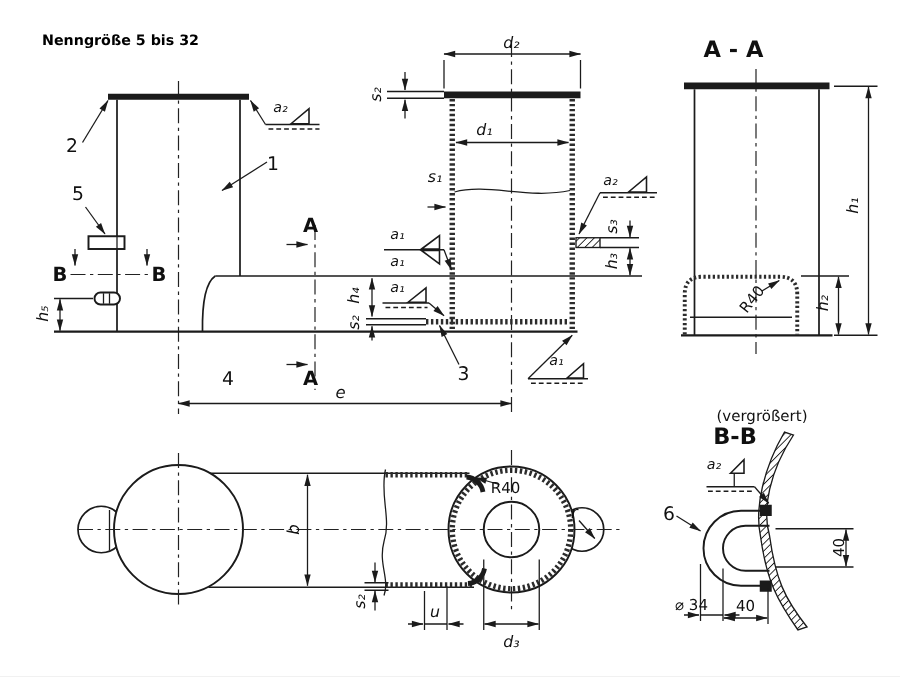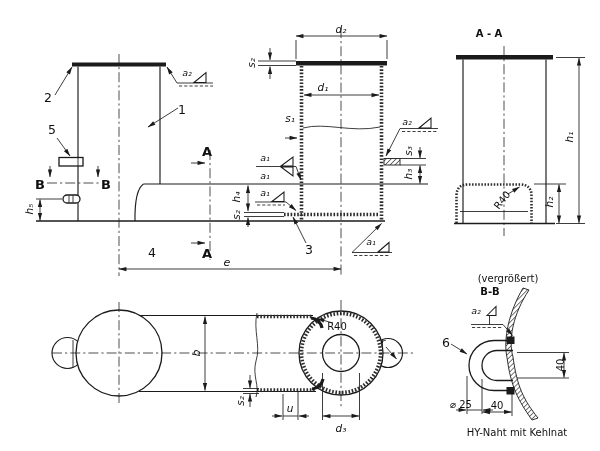--- a/index.html
+++ b/index.html
@@ -23,21 +23,21 @@
   .hat{fill:url(#hatch);stroke:#1b1b1b;stroke-width:0.9;}
   .fil{fill:none;stroke:#1b1b1b;stroke-width:3.2;}
   
   .lb{position:absolute;transform:translate(-50%,-50%);font:italic 10.5px "DejaVu Sans",sans-serif;
       color:#101010;white-space:nowrap;z-index:2;}
   .up{transform:translate(-50%,-50%) rotate(-90deg);}
   .r40aa{transform:translate(-50%,-50%) rotate(-52deg);font-size:10px;}
   .wl{font-size:9.5px;}
   .pn{font-style:normal;font-size:12.5px;}
   .sec{font-style:normal;font-weight:bold;font-size:13px;}
-  .sec2{font-style:normal;font-weight:bold;font-size:10px;}
+  .sec2{font-style:normal;font-weight:bold;font-size:15px;}
   .note{font-style:normal;font-size:10px;font-weight:normal;}
   .cap{font-style:normal;font-size:10px;}
   .hd{position:absolute;font:bold 11.5px "DejaVu Sans",sans-serif;color:#000;white-space:nowrap;z-index:2;}
   .hd2{font-size:9.5px;}
 </style>
 </head>
 <body>
 
 <div id="stage">
 
@@ -200,25 +200,25 @@
     <path class="dim" d="M243,388.5 H259 M243,393.5 H259"></path>
     <path class="dim" d="M250,375 V388" marker-end="url(#arE)"></path>
     <path class="dim" d="M250,407 V394" marker-end="url(#arE)"></path>
 
     <path class="cl" d="M52,353 H413"></path>
     <path class="cl" d="M119,302 V406"></path>
     <path class="cl" d="M341,300 V408"></path>
   </g>
 </svg>
 
+<span class="hd hd2" style="left:28px;top:22px">Nenngröße 5 bis 32</span>
 
 <span class="lb sec2" style="left:489px;top:33px">A - A</span>
 <span class="lb sec2" style="left:490px;top:291px">B-B</span>
 <span class="lb note" style="left:508px;top:278px">(vergrößert)</span>
-<span class="lb cap" style="left:517px;top:432px">HY-Naht mit Kehlnat</span>
 
 <span class="lb pn" style="left:182px;top:109px">1</span>
 <span class="lb pn" style="left:48px;top:97px">2</span>
 <span class="lb pn" style="left:309px;top:249px">3</span>
 <span class="lb pn" style="left:152px;top:252px">4</span>
 <span class="lb pn" style="left:52px;top:129px">5</span>
 <span class="lb pn" style="left:446px;top:342px">6</span>
 
 <span class="lb sec" style="left:207px;top:151px">A</span>
 <span class="lb sec" style="left:207px;top:253px">A</span>
@@ -239,21 +239,21 @@
 <span class="lb up" style="left:408px;top:174px">h₃</span>
 <span class="lb up" style="left:236px;top:197px">h₄</span>
 <span class="lb up" style="left:236px;top:215px">s₂</span>
 <span class="lb up" style="left:29px;top:209px">h₅</span>
 <span class="lb" style="left:227px;top:262px;font-size:11px">e</span>
 <span class="lb up" style="left:569px;top:137px">h₁</span>
 <span class="lb up" style="left:549px;top:202px">h₂</span>
 <span class="lb r40aa" style="left:502px;top:200px;font-style:normal">R40</span>
 <span class="lb wl" style="left:476px;top:310px">a₂</span>
 <span class="lb up" style="left:560px;top:365px;font-style:normal;font-size:10px">40</span>
-<span class="lb" style="left:461px;top:404px;font-style:normal;font-size:10px">⌀ 25</span>
+<span class="lb" style="left:461px;top:404px;font-style:normal;font-size:10px">⌀ 34</span>
 <span class="lb" style="left:497px;top:405px;font-style:normal;font-size:10px">40</span>
 <span class="lb up" style="left:196px;top:353px;font-size:11px">b</span>
 <span class="lb" style="left:337px;top:326px;font-style:normal;font-size:10px">R40</span>
 <span class="lb" style="left:383px;top:342px;font-size:11px">r</span>
 <span class="lb" style="left:290px;top:408px">u</span>
 <span class="lb" style="left:341px;top:428px">d₃</span>
 <span class="lb up" style="left:240px;top:401px">s₂</span>
 
 </div>
 

